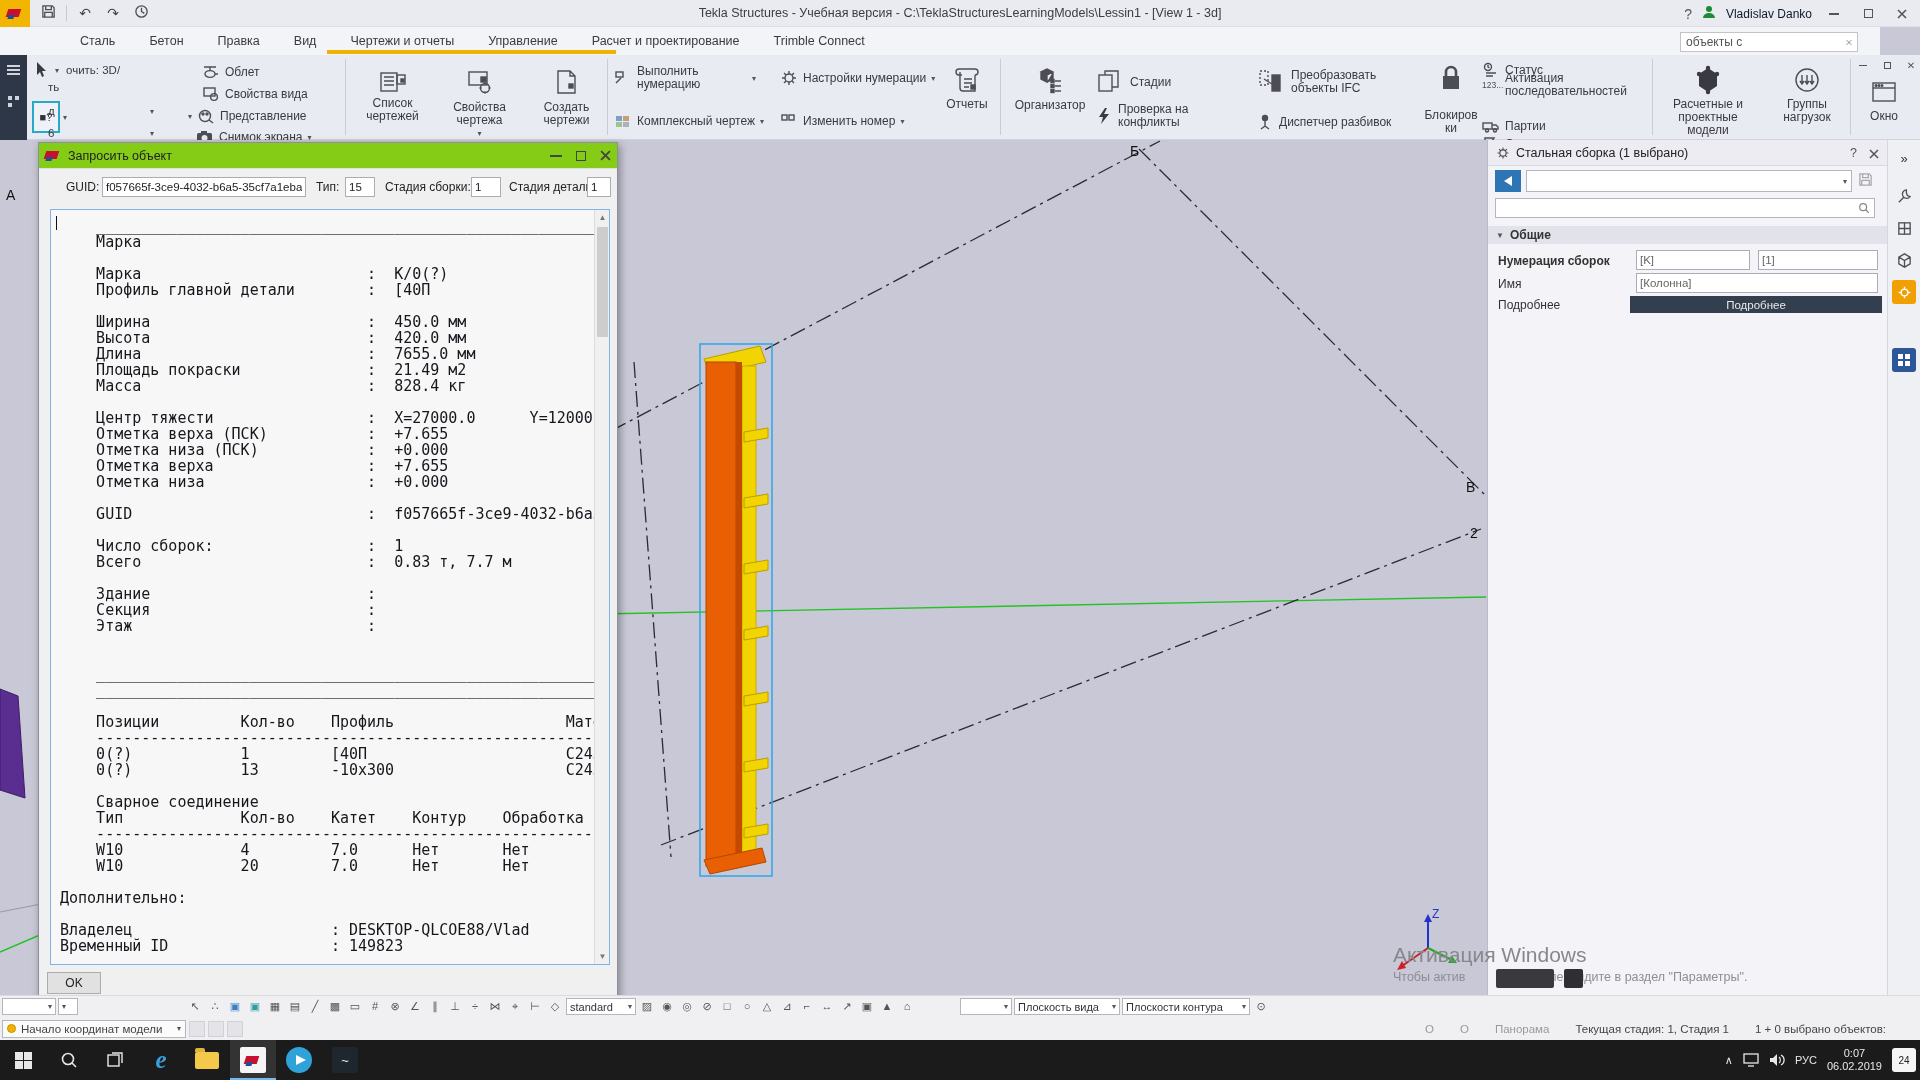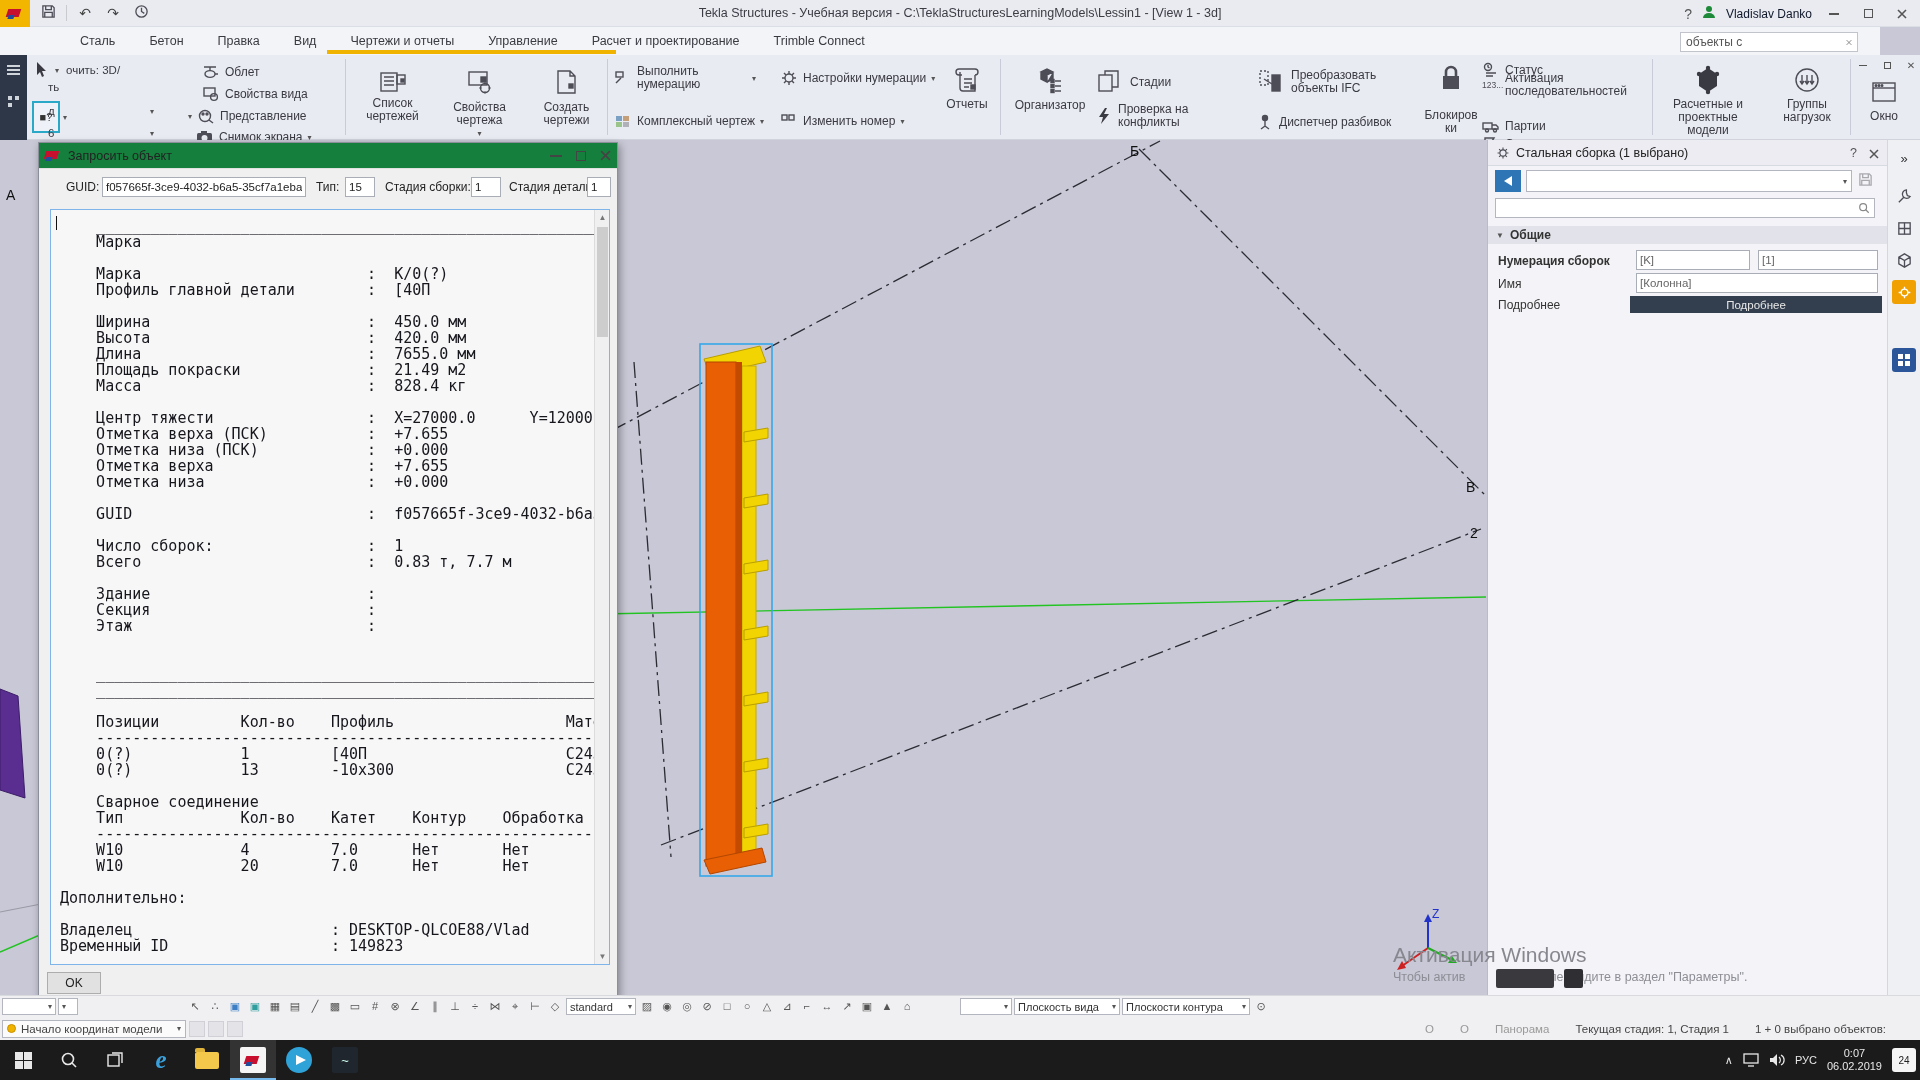--- a/index.html
+++ b/index.html
@@ -43,21 +43,21 @@
   .i28 { width:30px; height:30px; }
   svg.ic { stroke:#4d4d57; fill:none; stroke-width:1.4; }
   .wcm { width:20px; height:13px; display:inline-flex; align-items:center; justify-content:center; color:#555; font-size:10px; }
 
   
   .main { position:absolute; top:140px; left:0; width:1920px; height:855px; background:#c8c8d6; }
   .vlabel { font-size:14px; fill:#111; font-family:"Liberation Sans",sans-serif; }
 
   
   .dialog { position:absolute; left:38px; top:142px; width:580px; height:856px; background:#f0f0f0; border:1px solid #8a8f99; box-shadow:2px 3px 8px rgba(0,0,0,.35); z-index:30; }
-  .dlg-title { height:26px; background:#15803d; border-bottom:1px solid #e0e0e0; display:flex; align-items:center; padding:0 6px; gap:7px; font-size:12.5px; color:#222; }
+  .dlg-title { height:26px; background:#84cc16; border-bottom:1px solid #e0e0e0; display:flex; align-items:center; padding:0 6px; gap:7px; font-size:12.5px; color:#222; }
   .dlg-btns { margin-left:auto; display:flex; gap:14px; align-items:center; }
   .dlg-row { position:absolute; left:0; top:33px; width:100%; height:22px; font-size:12px; color:#222; }
   .inp { position:absolute; height:20px; background:#fff; border:1px solid #a9adb5; font-size:11.5px; padding:0 3px; font-family:"Liberation Sans",sans-serif; color:#222; }
   .dlg-text { position:absolute; left:11px; top:66px; width:560px; height:756px; background:#f7f7f7; border:1px solid #7eb4ea; overflow:hidden; }
   .dlg-text pre { margin:0; padding:8px 0 0 9px; font-family:"DejaVu Sans Mono", monospace; font-size:15px; line-height:16px; color:#16161d; white-space:pre; }
   .caret-line { position:absolute; left:5px; top:6px; width:1px; height:14px; background:#111; }
   .sbar { position:absolute; right:0; top:0; width:15px; height:100%; background:#f0f0f0; border-left:1px solid #dcdcdc; }
   .sb-btn { position:absolute; left:0; width:15px; height:15px; color:#777; font-size:8px; display:flex; align-items:center; justify-content:center; }
   .sb-thumb { position:absolute; left:2px; top:17px; width:11px; height:110px; background:#cdcdcd; }
   .okbtn { position:absolute; left:8px; top:829px; width:54px; height:22px; background:#e1e1e1; border:1px solid #adadad; font-size:12px; font-family:"Liberation Sans",sans-serif; color:#222; }

